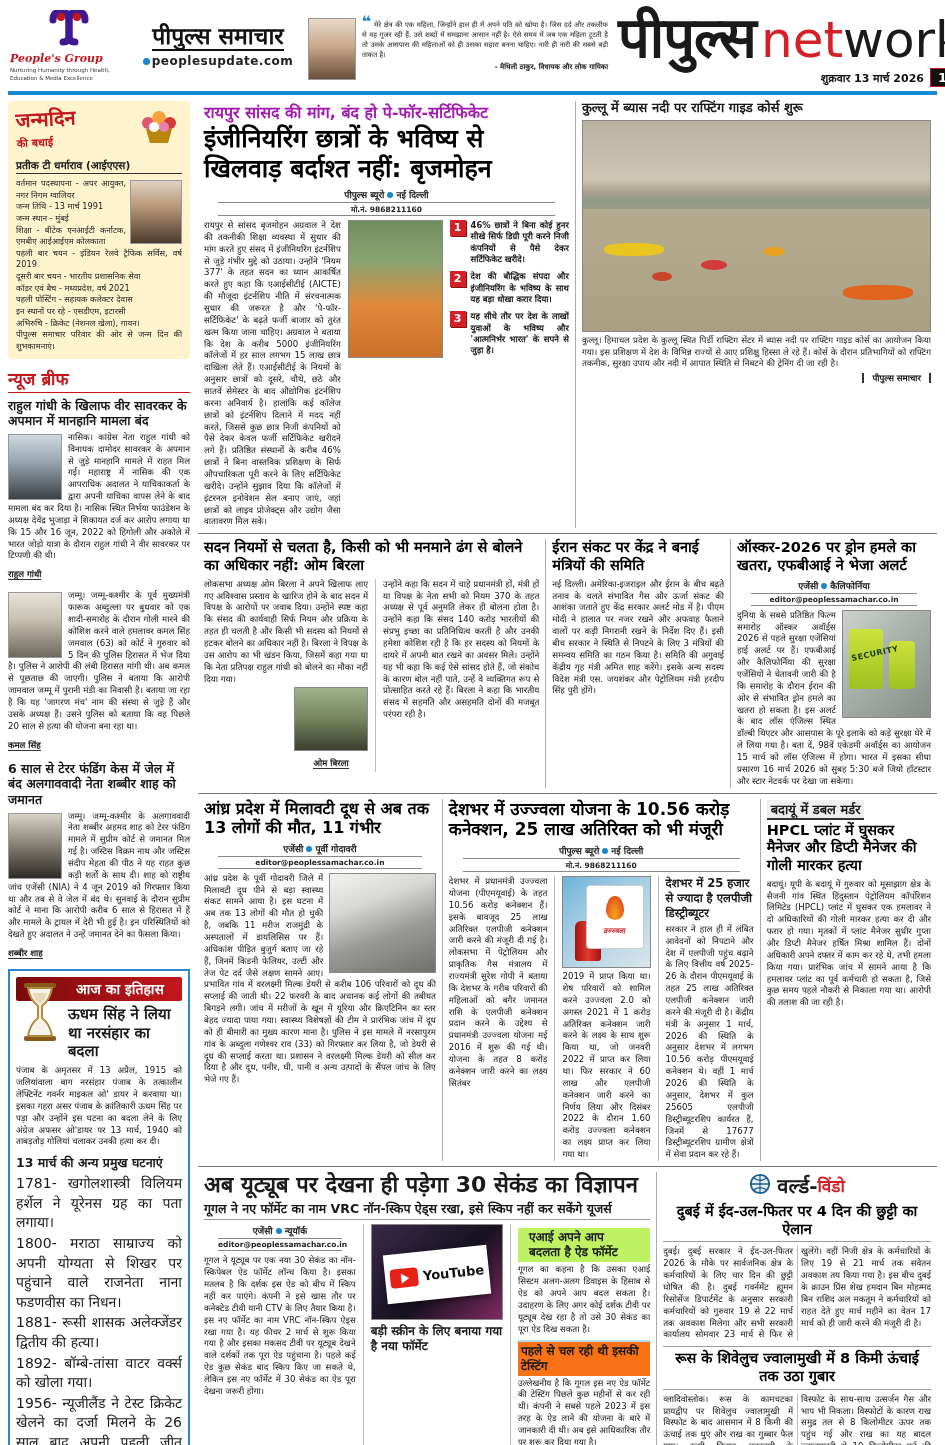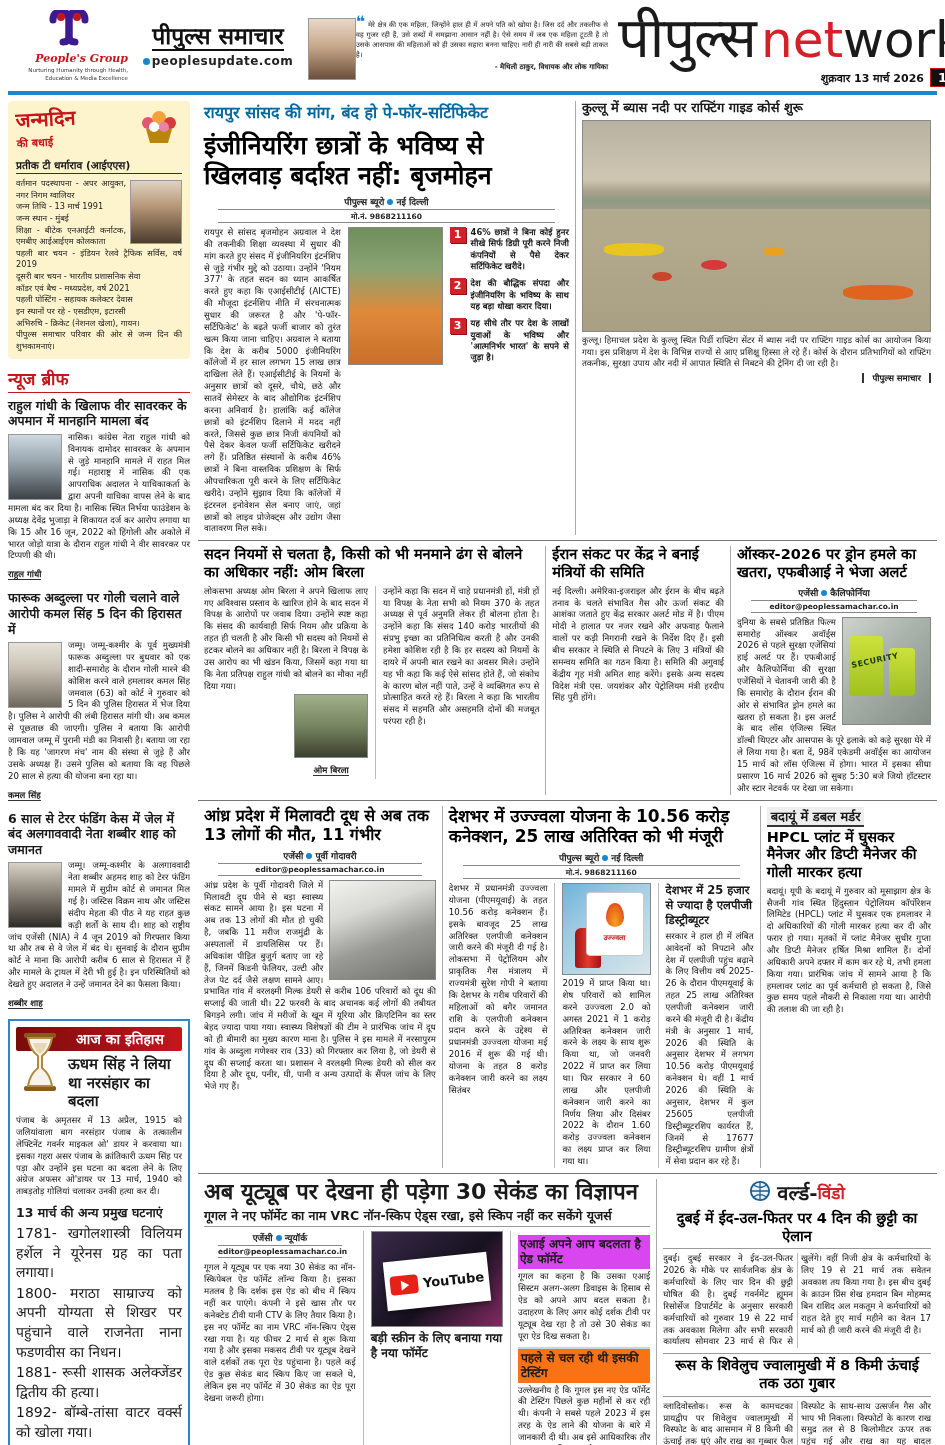--- a/index.html
+++ b/index.html
@@ -2,37 +2,37 @@
 <html><head>
 <meta charset="utf-8">
 <style>
   * { margin:0; padding:0; box-sizing:border-box; }
   html,body { background:#ffffff; }
   body { width:945px; font-family:"DejaVu Sans","Liberation Sans",sans-serif; color:#1a1a1a; }
   .page { width:945px; min-height:1445px; padding:4px 8px 0 8px; position:relative; }
 
   
   .masthead { display:flex; align-items:flex-start; gap:10px; padding:6px 2px 2px 2px; }
-  .logo-block { width:118px; text-align:right; flex-shrink:0; }
+  .logo-block { width:118px; text-align:left; flex-shrink:0; }
   .logo-mark { width:44px; height:40px; margin:0 auto 2px auto; }
   .logo-title { font-family:"DejaVu Serif","Liberation Serif",serif; font-style:italic; color:#c5161d; font-size:11px; font-weight:bold; }
   .logo-tag { font-size:5.5px; color:#333; margin-top:2px; line-height:1.4; }
   .mast-small { width:160px; flex-shrink:0; text-align:center; padding-top:14px; }
   .mast-hindi { font-size:23px; font-weight:bold; color:#111; border-bottom:2px solid #111; display:inline-block; line-height:1.1; }
   .mast-web { font-size:12px; font-weight:bold; color:#222; letter-spacing:.5px; margin-top:3px; }
   .mast-web .webdot { display:inline-block; width:7px; height:7px; border-radius:50%; background:#1787d0; margin-right:2px; }
-  .quote-block { width:300px; flex-shrink:0; display:flex; padding-top:8px; }
+  .quote-block { width:300px; flex-shrink:0; display:flex; gap:6px; padding-top:8px; }
   .quote-photo { width:48px; height:62px; flex-shrink:0; border:1px solid #999;
      background:linear-gradient(180deg,#e8d8c8 0%,#c9a98c 45%,#6b4f3a 100%); }
   .quote-text { font-size:7px; line-height:1.45; color:#222; text-align:justify; }
   .quote-mark { color:#1787d0; font-size:16px; font-weight:bold; line-height:0.5; }
   .quote-attr { display:block; text-align:right; font-weight:bold; margin-top:1px; }
   .brand-block { flex:1; text-align:right; padding-right:4px; }
   .brand { white-space:nowrap; line-height:1; }
-  .brand-hi { font-size:56px; font-weight:normal; color:#1a1a1a; letter-spacing:-1px; }
+  .brand-hi { font-size:56px; font-weight:bold; color:#1a1a1a; letter-spacing:-1px; }
   .brand-net { font-size:50px; color:#d42027; }
   .brand-work { font-size:50px; color:#1a1a1a; }
   .date-row { display:flex; justify-content:flex-end; align-items:center; gap:6px; margin-top:2px; }
   .date-txt { font-size:11px; font-weight:bold; color:#111; }
   .pageno { background:#111; color:#fff; font-size:13px; font-weight:bold; padding:1px 7px; border:1px solid #c5161d; }
   .blue-rule { height:4px; background:#1787d0; margin:2px 0 6px 0; }
 
   
   .content { display:flex; gap:8px; }
   .sidebar { width:182px; flex-shrink:0; }
@@ -65,21 +65,21 @@
   .ph-b { background:linear-gradient(180deg,#e6e2da 0%,#c9c2b4 40%,#6e675c 100%); }
   .ph-c { background:linear-gradient(180deg,#d8d2c6 0%,#8c857a 45%,#2e2b26 100%); }
   .history { border:2px solid #2e86c8; background:#fff; padding:6px; position:relative; margin-top:2px; }
   .history-band { background:linear-gradient(90deg,#7a0b0b,#c5161d); color:#fff; font-size:14px; font-weight:bold; text-align:center; padding:2px 4px 3px 46px; border-radius:2px; margin-bottom:4px; }
   .hourglass { position:absolute; top:10px; left:10px; width:40px; height:62px; }
   .history-head { font-size:15px; font-weight:bold; line-height:1.25; margin:2px 0 4px 52px; }
   .history-sub { font-size:12.5px; font-weight:bold; margin:6px 0 3px 0; }
   .hist-ev { font-size:14px; line-height:1.4; text-align:justify; margin-bottom:1px; }
 
   
-  .kicker { font-size:16px; font-weight:bold; color:#0369a1; margin-bottom:8px; }
+  .kicker { font-size:16px; font-weight:bold; color:#a21caf; margin-bottom:1px; }
   .lead-head { font-size:25px; line-height:1.18; font-weight:bold; color:#000; margin-bottom:5px; }
   .lead-cols { display:flex; gap:7px; }
   .lead-body { width:39%; }
   .lead-photo { width:27%; }
   .lead-photo .img { width:100%; height:138px; border:1px solid #888;
      background:linear-gradient(180deg,#6f8f5d 0%,#8aa371 30%,#e0893a 62%,#c96f2a 100%); }
   .lead-points { width:34%; display:flex; flex-direction:column; gap:6px; }
   .point { display:flex; gap:5px; }
   .pt-num { flex-shrink:0; width:16px; height:16px; background:#d42027; color:#fff; font-size:11px; font-weight:bold; text-align:center; line-height:16px; box-shadow:1px 1px 0 #8c0f14; }
   .pt-txt { font-size:8.4px; font-weight:bold; line-height:1.35; text-align:justify; }
@@ -209,21 +209,20 @@
         <div class="news-brief-title">न्यूज ब्रीफ</div>
 
         <article class="brief-art clearfix">
           <h4>राहुल गांधी के खिलाफ वीर सावरकर के अपमान में मानहानि मामला बंद</h4>
           <div class="brief-photo ph-a"></div>
           <p class="body-txt">नासिक। कांग्रेस नेता राहुल गांधी को विनायक दामोदर सावरकर के अपमान से जुड़े मानहानि मामले में राहत मिल गई। महाराष्ट्र में नासिक की एक आपराधिक अदालत ने याचिकाकर्ता के द्वारा अपनी याचिका वापस लेने के बाद मामला बंद कर दिया है। नासिक स्थित निर्भया फाउंडेशन के अध्यक्ष देवेंद्र भुजाड़ा ने शिकायत दर्ज कर आरोप लगाया था कि 15 और 16 जून, 2022 को हिंगोली और अकोले में भारत जोड़ो यात्रा के दौरान राहुल गांधी ने वीर सावरकर पर टिप्पणी की थी।</p>
           <span class="photo-cap">राहुल गांधी</span>
         </article>
 
         <article class="brief-art clearfix">
-          <h4>फारूक अब्दुल्ला पर गोली चलाने वाले आरोपी कमल सिंह 5 दिन की हिरासत में</h4>
           <div class="brief-photo ph-b"></div>
           <p class="body-txt">जम्मू। जम्मू-कश्मीर के पूर्व मुख्यमंत्री फारूक अब्दुल्ला पर बुधवार को एक शादी-समारोह के दौरान गोली मारने की कोशिश करने वाले हमलावर कमल सिंह जमवाल (63) को कोर्ट ने गुरुवार को 5 दिन की पुलिस हिरासत में भेज दिया है। पुलिस ने आरोपी की लंबी हिरासत मांगी थी। अब कमल से पूछताछ की जाएगी। पुलिस ने बताया कि आरोपी जामवाल जम्मू में पुरानी मंडी का निवासी है। बताया जा रहा है कि यह 'जागरण मंच' नाम की संस्था से जुड़े हैं और उसके अध्यक्ष हैं। उसने पुलिस को बताया कि वह पिछले 20 साल से हत्या की योजना बना रहा था।</p>
           <span class="photo-cap">कमल सिंह</span>
         </article>
 
         <article class="brief-art clearfix">
           <h4>6 साल से टेरर फंडिंग केस में जेल में बंद अलगाववादी नेता शब्बीर शाह को जमानत</h4>
           <div class="brief-photo ph-c"></div>
           <p class="body-txt">जम्मू। जम्मू-कश्मीर के अलगाववादी नेता शब्बीर अहमद शाह को टेरर फंडिंग मामले में सुप्रीम कोर्ट से जमानत मिल गई है। जस्टिस विक्रम नाथ और जस्टिस संदीप मेहता की पीठ ने यह राहत कुछ कड़ी शर्तों के साथ दी। शाह को राष्ट्रीय जांच एजेंसी (NIA) ने 4 जून 2019 को गिरफ्तार किया था और तब से वे जेल में बंद थे। सुनवाई के दौरान सुप्रीम कोर्ट ने माना कि आरोपी करीब 6 साल से हिरासत में हैं और मामले के ट्रायल में देरी भी हुई है। इन परिस्थितियों को देखते हुए अदालत ने उन्हें जमानत देने का फैसला किया।</p>
           <span class="photo-cap">शब्बीर शाह</span>
@@ -383,21 +382,21 @@
             <div style="width:33%;border-left:1px solid #bbb;padding-left:7px;">
               <div class="yt-photo">
                 <div class="yt-card">
                   <div class="yt-btn"></div>
                   <span class="yt-word">YouTube</span>
                 </div>
               </div>
               <div class="sub-head noline">बड़ी स्क्रीन के लिए बनाया गया है नया फॉर्मेट</div>
             </div>
             <div style="width:33%;border-left:1px solid #bbb;padding-left:7px;">
-              <div class="sub-head noline" style="background:#d946ef;padding:2px 2px;">एआई अपने आप बदलता है ऐड फॉर्मेट</div>
+              <div class="sub-head noline" style="background:#bef264;padding:2px 11px;">एआई अपने आप बदलता है ऐड फॉर्मेट</div>
               <p class="body-txt">गूगल का कहना है कि उसका एआई सिस्टम अलग-अलग डिवाइस के हिसाब से ऐड को अपने आप बदल सकता है। उदाहरण के लिए अगर कोई दर्शक टीवी पर यूट्यूब देख रहा है तो उसे 30 सेकंड का पूरा ऐड दिख सकता है।</p>
               <div class="sub-head" style="background:#f97316;padding:2px 3px;">पहले से चल रही थी इसकी टेस्टिंग</div>
               <p class="body-txt">उल्लेखनीय है कि गूगल इस नए ऐड फॉर्मेट की टेस्टिंग पिछले कुछ महीनों से कर रही थी। कंपनी ने सबसे पहले 2023 में इस तरह के ऐड लाने की योजना के बारे में जानकारी दी थी। अब इसे आधिकारिक तौर पर शुरू कर दिया गया है।</p>
             </div>
           </div>
         </div>
         <div class="cell" style="width:38%">
           <div class="world-band">
             <span>
               <svg viewBox="0 0 24 24" width="22" height="22">

